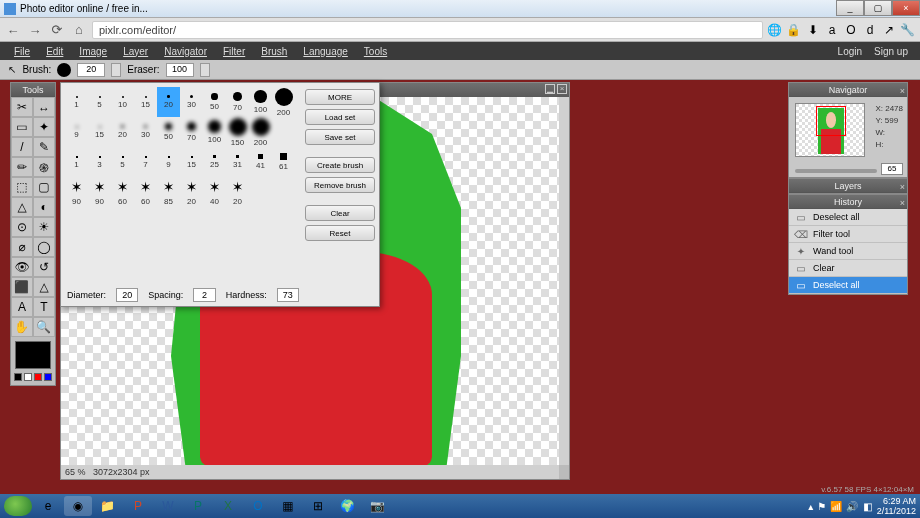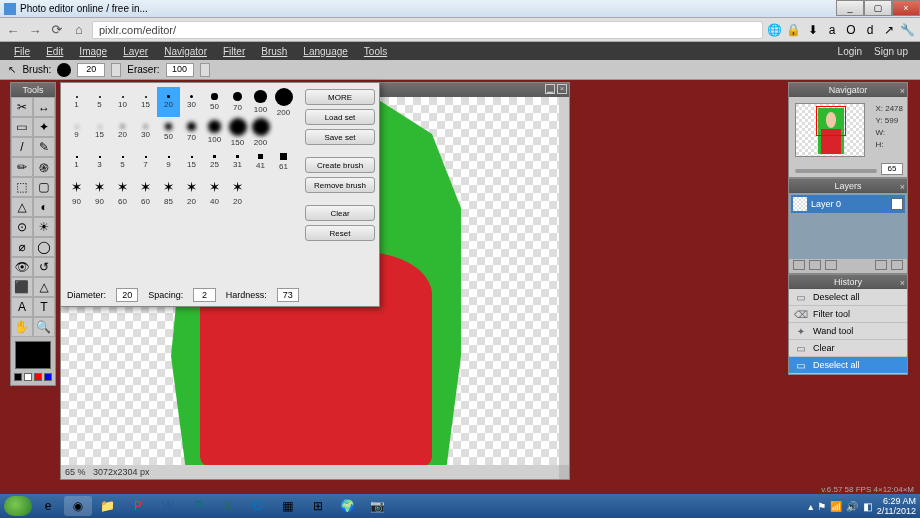--- a/index.html
+++ b/index.html
@@ -431,36 +431,20 @@
           <span>W:</span><br>
           <span>H:</span>
         </div>
         <div class="nav-slider"></div>
         <div class="nav-zoom">65</div>
       </div>
     </div>
 
     <div class="rpanel">
       <div class="panel-title"><span>Layers</span><span class="cx">×</span></div>
-      <div class="layers-body">
-        <div class="layer-row">
-          <div class="th"></div>
-          <span>Layer 0</span>
-          <div style="flex:1"></div>
-          <div class="ck"></div>
-        </div>
-        <div class="layers-bar">
-          <div class="ib"></div>
-          <div class="ib"></div>
-          <div class="ib"></div>
-          <div style="flex:1"></div>
-          <div class="ib"></div>
-          <div class="ib"></div>
-        </div>
-      </div>
     </div>
 
     <div class="rpanel">
       <div class="panel-title"><span>History</span><span class="cx">×</span></div>
       <div class="hist-body" id="hist-body">
           <div class="hist-item">
             <div class="ic">▭</div>
             <span>Deselect all</span>
           </div>
           <div class="hist-item">

